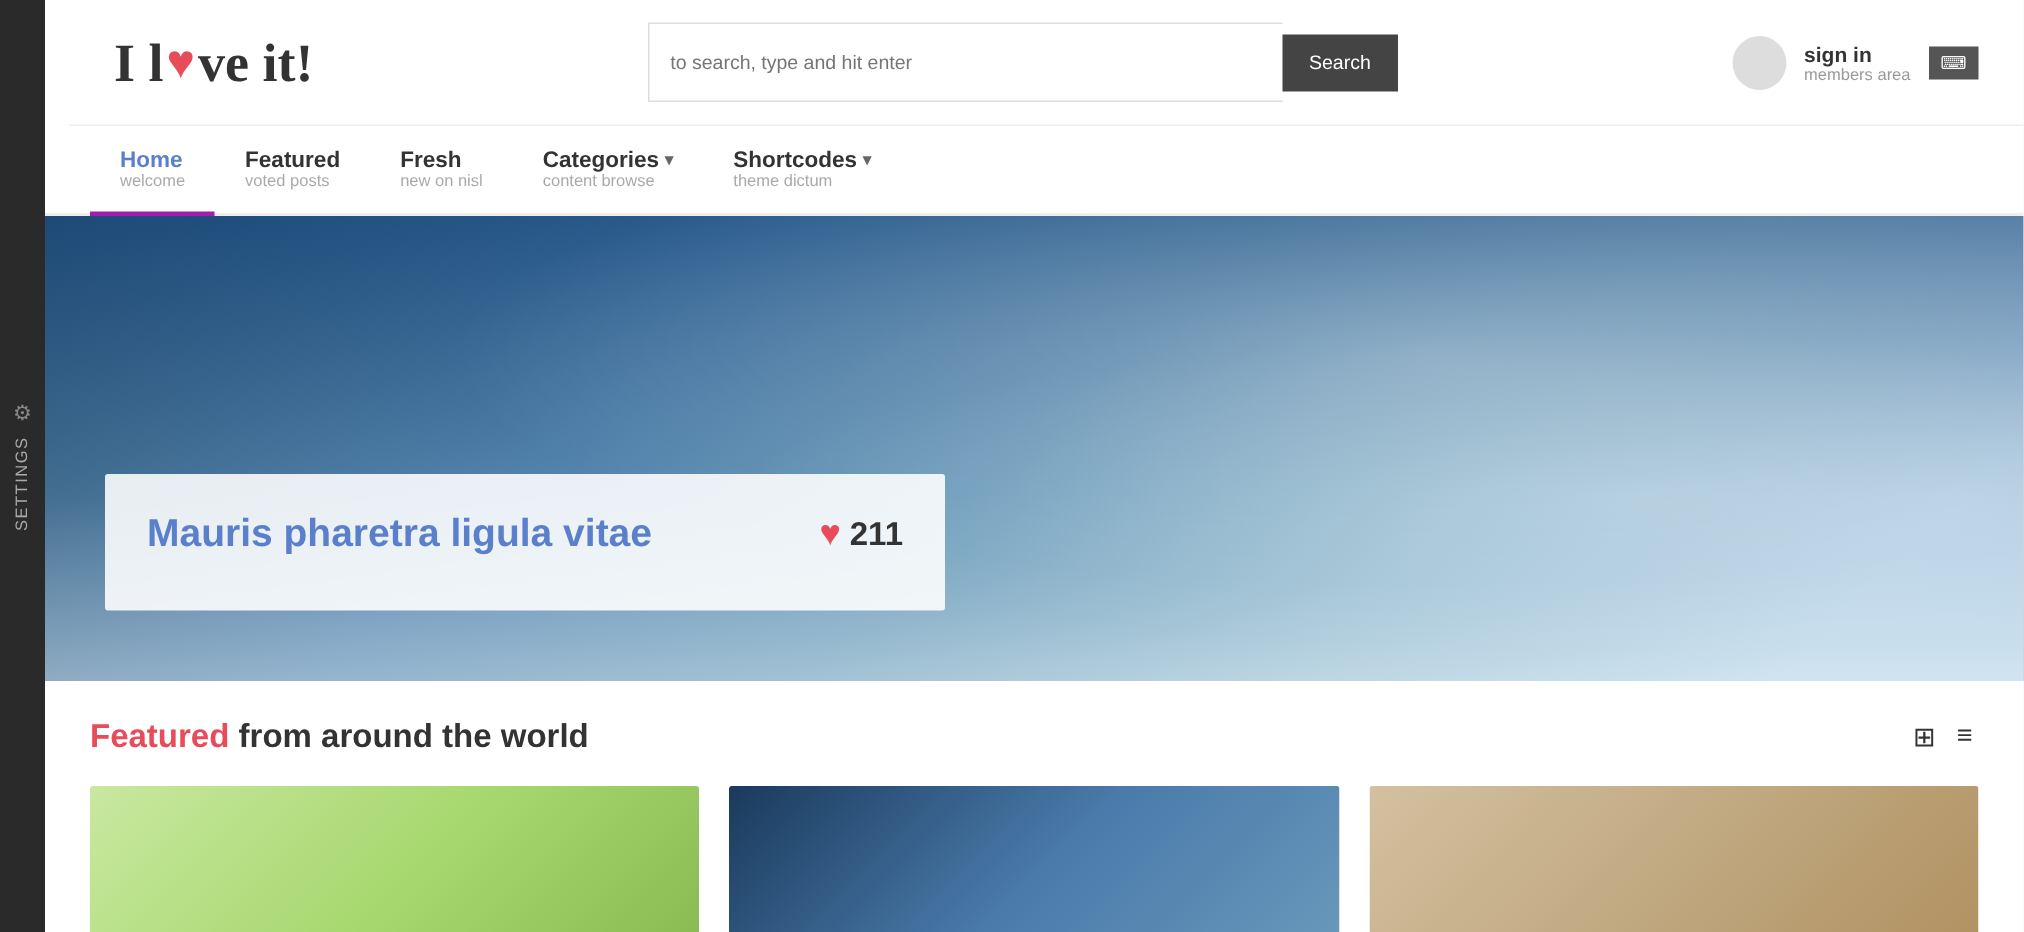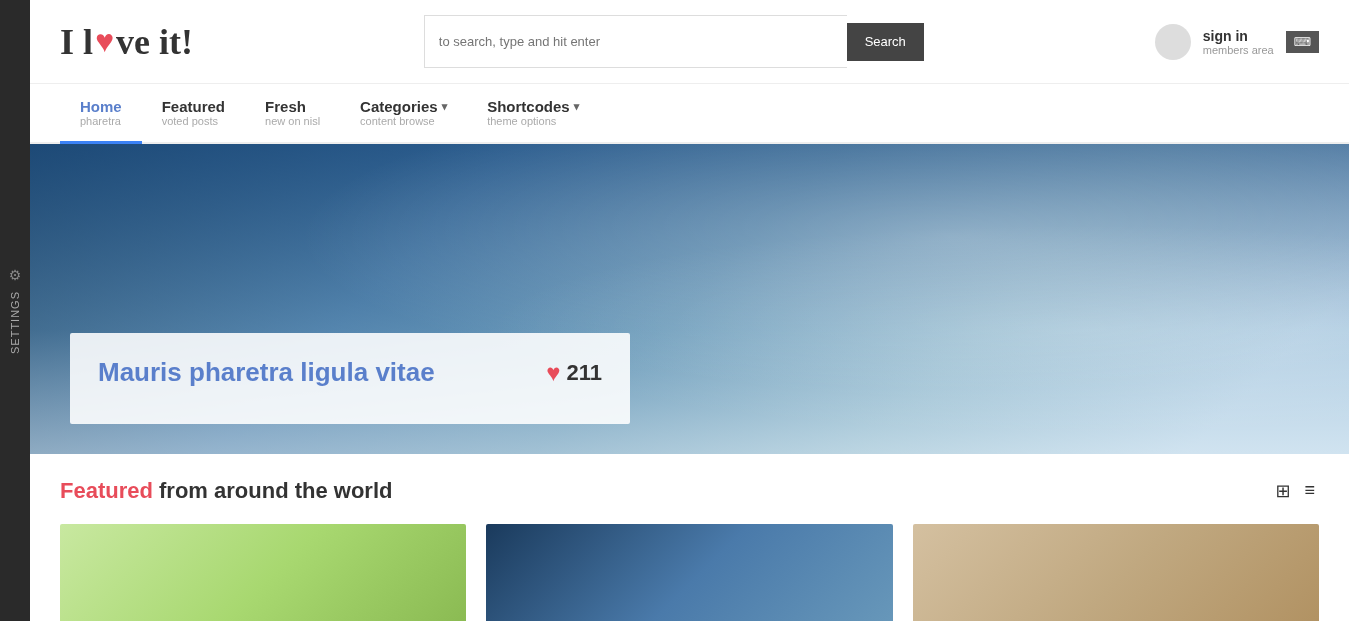--- a/index.html
+++ b/index.html
@@ -44,20 +44,21 @@
     }
 
     
     .header {
       background: #fff;
       padding: 15px 30px;
       display: flex;
       align-items: center;
       justify-content: space-between;
       border-bottom: 1px solid #eee;
+      margin-left: 16px;
     }
     .logo {
       font-size: 36px;
       font-weight: bold;
       color: #333;
       font-family: Georgia, serif;
       display: flex;
       align-items: center;
     }
     .logo-heart {
@@ -133,21 +134,21 @@
     .nav-item {
       display: flex;
       flex-direction: column;
       padding: 14px 20px;
       cursor: pointer;
       text-decoration: none;
       border-bottom: 3px solid transparent;
       margin-bottom: -2px;
     }
     .nav-item.active {
-      border-bottom: 3px solid #3b82f6;
+      border-bottom: 3px solid #a21caf;
     }
     .nav-label {
       font-size: 15px;
       color: #333;
       font-weight: bold;
       display: flex;
       align-items: center;
       gap: 4px;
     }
     .nav-item.active .nav-label {
@@ -183,21 +184,21 @@
       position: absolute;
       top: 0; left: 0; right: 0; bottom: 0;
       background:
         radial-gradient(ellipse at 70% 30%, rgba(255,255,255,0.3) 0%, transparent 50%),
         radial-gradient(ellipse at 80% 60%, rgba(255,255,255,0.2) 0%, transparent 40%),
         linear-gradient(to bottom, rgba(30,80,130,0.7) 0%, rgba(100,150,180,0.4) 60%, rgba(200,220,230,0.6) 100%);
     }
 
     .hero-card {
       position: absolute;
-      bottom: 30px;
+      bottom: 47px;
       left: 40px;
       background: rgba(255,255,255,0.88);
       padding: 24px 28px;
       width: 560px;
       border-radius: 2px;
     }
     .hero-card-header {
       display: flex;
       justify-content: space-between;
       align-items: center;
@@ -316,21 +317,21 @@
         <span class="sign-in-text">sign in</span>
         <span class="members-area-text">members area</span>
       </div>
       <div class="keyboard-icon">⌨</div>
     </div>
   </div>
 
   <nav class="nav">
     <a class="nav-item active">
       <span class="nav-label">Home</span>
-      <span class="nav-sublabel">pharetra</span>
+      <span class="nav-sublabel">welcome</span>
     </a>
     <a class="nav-item">
       <span class="nav-label">Featured</span>
       <span class="nav-sublabel">voted posts</span>
     </a>
     <a class="nav-item">
       <span class="nav-label">Fresh</span>
       <span class="nav-sublabel">new on nisl</span>
     </a>
     <a class="nav-item">
@@ -338,21 +339,21 @@
         <span>Categories</span>
         <span class="nav-arrow">▾</span>
       </span>
       <span class="nav-sublabel">content browse</span>
     </a>
     <a class="nav-item">
       <span class="nav-label">
         <span>Shortcodes</span>
         <span class="nav-arrow">▾</span>
       </span>
-      <span class="nav-sublabel">theme options</span>
+      <span class="nav-sublabel">theme dictum</span>
     </a>
   </nav>
 
   <div class="hero">
     <div class="hero-bg"></div>
     <div class="hero-overlay"></div>
 
     <div class="hero-card">
       <div class="hero-card-header">
         <h2 class="hero-title">Mauris pharetra ligula vitae</h2>

